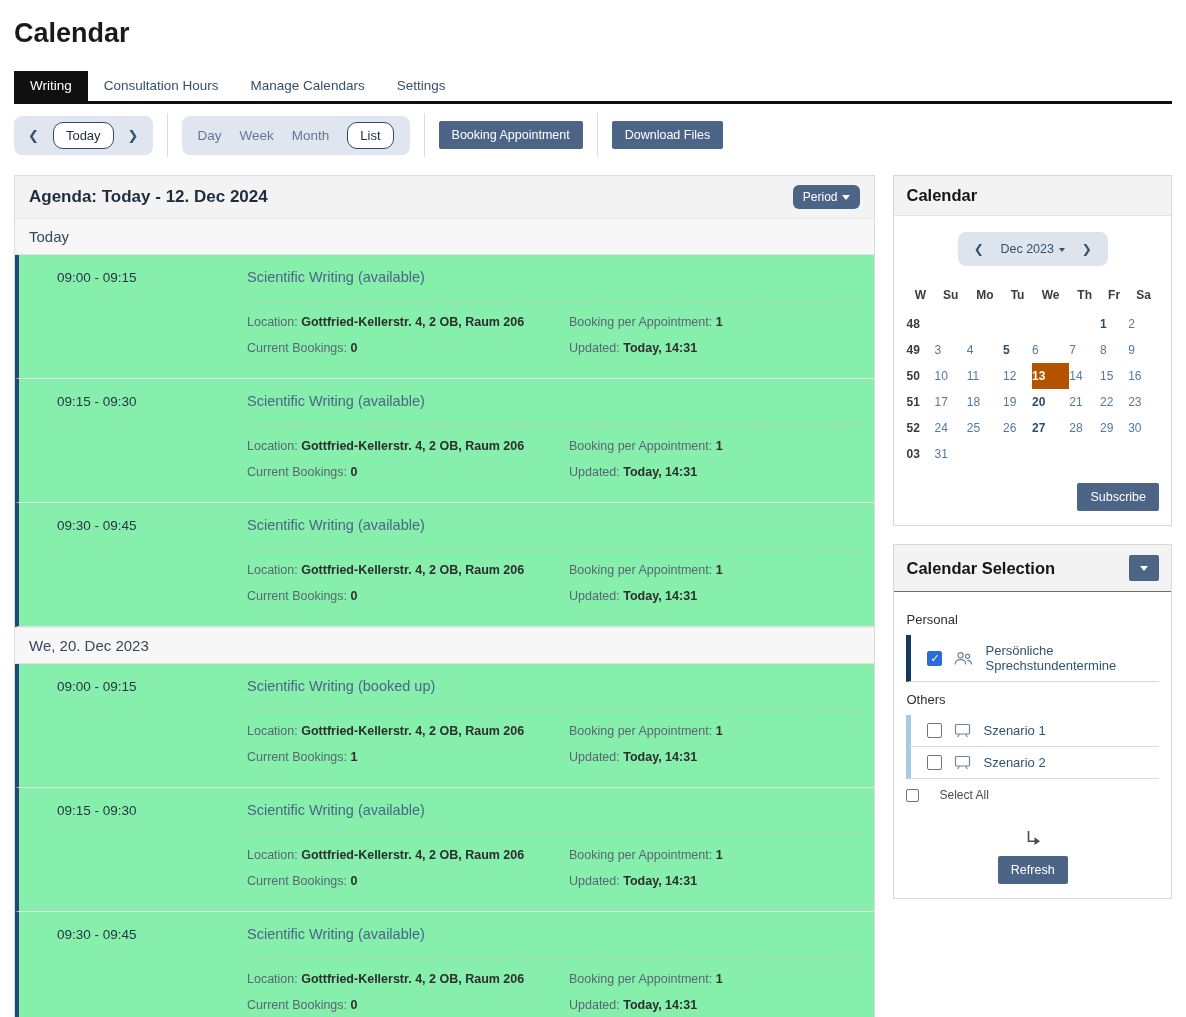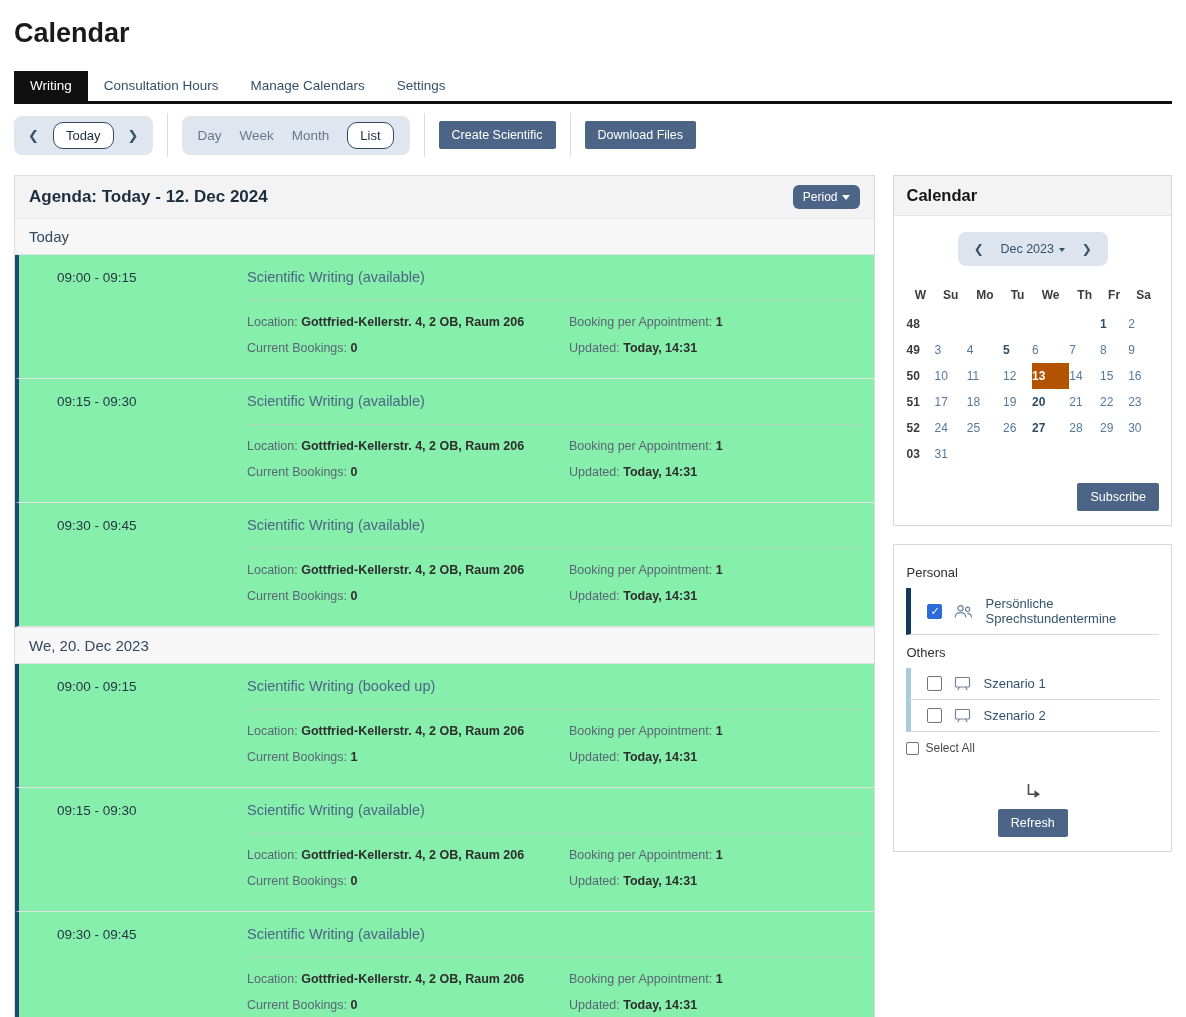--- a/index.html
+++ b/index.html
@@ -66,21 +66,21 @@
   .subscribe-row{display:flex;justify-content:flex-end;padding:16px 0 2px;}
 
   .sel-body{padding:10px 12px 14px;}
   .group-label{font-size:13px;color:#2f2f2f;padding:10px 0 8px;}
   .sel-item{display:flex;align-items:center;gap:12px;padding:8px 4px 8px 16px;border-left:5px solid #ccc;border-bottom:1px solid #d8d8d8;}
   .sel-label{font-size:13px;color:#33536b;cursor:pointer;}
   .checkbox{width:15px;height:15px;box-sizing:border-box;background:#fff;border:1px solid #767676;border-radius:2px;display:inline-flex;align-items:center;justify-content:center;cursor:pointer;flex:none;}
   .checkbox.checked{background:#2b6cd9;border-color:#2b6cd9;}
   .checkbox.checked::after{content:"✓";color:#fff;font-size:11px;font-weight:700;line-height:1;}
   .checkbox.small{width:13px;height:13px;}
-  .selectall-row{display:flex;align-items:center;gap:6px;margin-top:9px;font-size:12px;color:#4a4a4a;}
+  .selectall-row{display:flex;align-items:center;gap:20px;margin-top:9px;font-size:12px;color:#4a4a4a;}
   .refresh-row{display:flex;align-items:center;gap:9px;margin-top:28px;flex-direction:column;}
   .sel-icon{display:inline-flex;flex:none;}
 </style>
 </head>
 <body>
 
 <div class="page">
   <h1 class="page-title">Calendar</h1>
 
   <div class="tabbar" id="tabbar">
@@ -97,21 +97,21 @@
       <span class="chev">❯</span>
     </div>
     <div class="divider"></div>
     <div class="btn-group g2" id="viewgroup">
         <span class="view-link">Day</span>
         <span class="view-link">Week</span>
         <span class="view-link">Month</span>
         <button class="pill">List</button>
       </div>
     <div class="divider"></div>
-    <button class="btn">Create Scientific</button>
+    <button class="btn">Booking Appointment</button>
     <div class="divider"></div>
     <button class="btn">Download Files</button>
   </div>
 
   <div class="main">
     <div class="agenda-panel">
       <div class="agenda-header">
         <span class="agenda-title">Agenda: Today - 12. Dec 2024</span>
         <button class="btn btn-sm"><span>Period</span><span class="caret"></span></button>
       </div>
@@ -287,20 +287,26 @@
                 </tr>
               </tbody>
           </table>
           <div class="subscribe-row">
             <button class="btn">Subscribe</button>
           </div>
         </div>
       </div>
 
       <div class="side-panel">
+        <div class="side-header sel">
+          <span>Calendar Selection</span>
+          <button class="dd-btn">
+              <span class="caret"></span>
+            </button>
+        </div>
         <div class="sel-body">
           <div id="sel-groups">
               <div class="group-label">Personal</div>
               <div class="sel-item" style="border-left-color: rgb(20, 57, 94);">
     <span class="checkbox checked"></span>
     <span class="sel-icon">
                   <svg width="19" height="15" viewBox="0 0 19 15" fill="none" stroke="#6e8398" stroke-width="1.2">
                     <circle cx="6.5" cy="4.2" r="2.6"></circle>
                     <path d="M1.2 13.6c0-3.4 2.3-5 5.3-5s5.3 1.6 5.3 5"></path>
                     <circle cx="13.6" cy="5.3" r="2.1"></circle>

